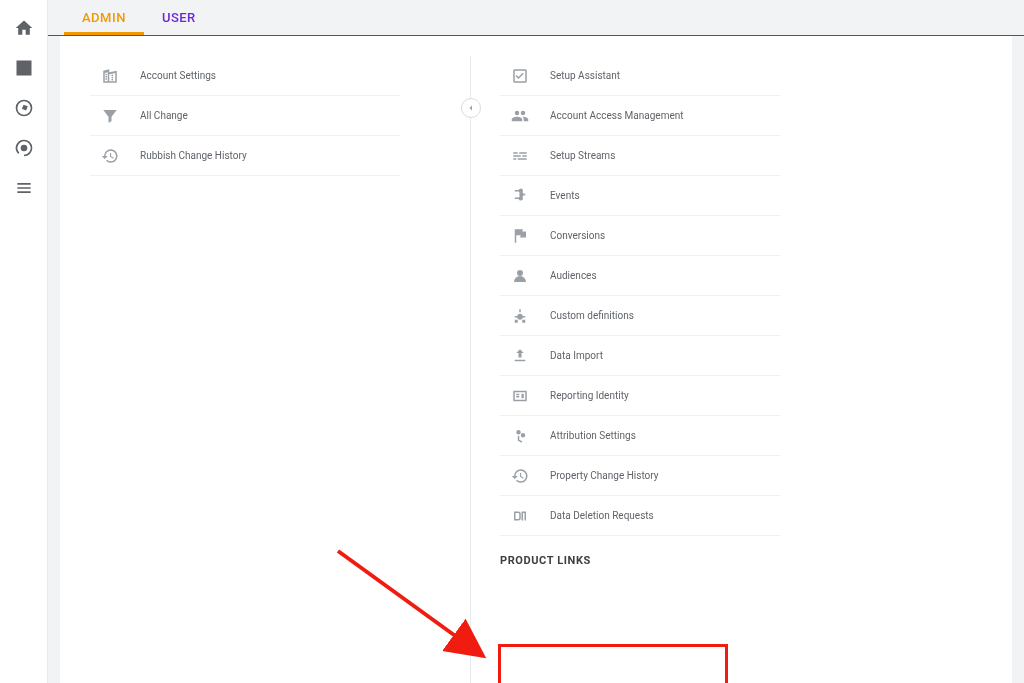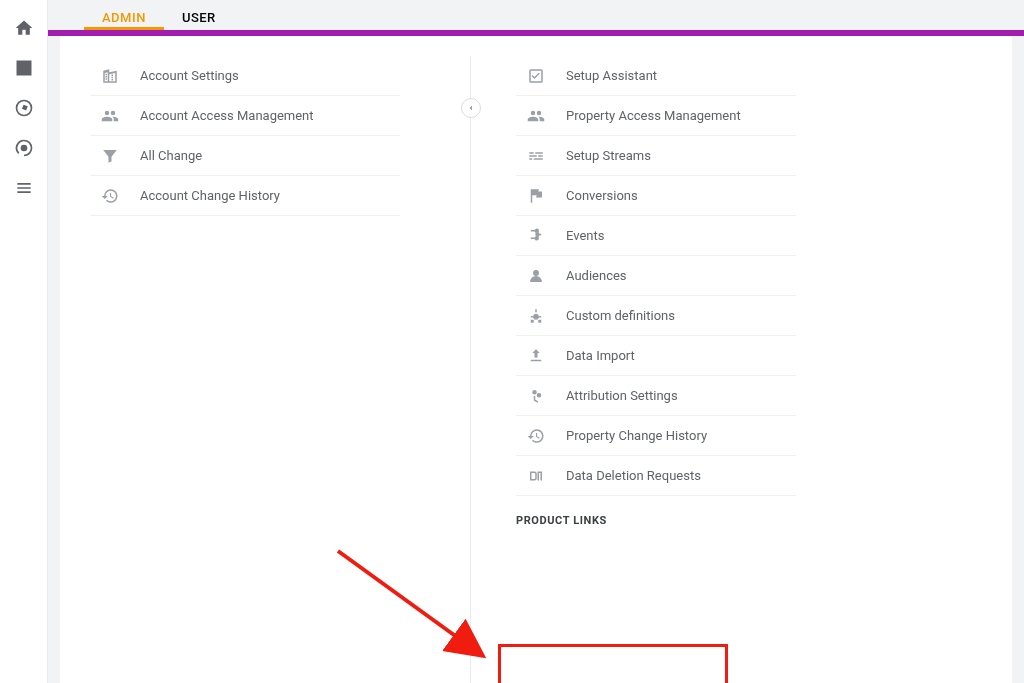--- a/index.html
+++ b/index.html
@@ -33,32 +33,32 @@
   }
   .left-rail .rail-icon svg { width: 20px; height: 20px; fill: #5f6368; }
   .main {
     position: absolute;
     left: 48px; top: 0; right: 0; bottom: 0;
     background: #f1f3f4;
   }
   .tabs {
     display: flex;
     height: 36px;
-    padding-left: 36px;
-    border-bottom: 6px solid #a21caf;
+    padding-left: 16px;
+    border-bottom: 1px solid #a21caf;
     background: #f1f3f4;
   }
   .tab {
     padding: 0 18px;
     line-height: 36px;
     font-size: 13px;
     font-weight: 500;
     letter-spacing: 0.5px;
     cursor: pointer;
-    color: #000000;
+    color: #6d28d9;
   }
   .tab.active {
     color: #f29900;
     border-bottom: 3px solid #f29900;
   }
   .content {
     position: absolute;
     left: 12px; right: 12px; top: 36px; bottom: 0;
     background: #fff;
     display: flex;
@@ -105,21 +105,21 @@
   }
   .item .icon svg { width: 18px; height: 18px; fill: #9aa0a6; }
   .item .iconside {
     position: absolute;
     left: 28px; top: 13px;
     display: flex; align-items: center; justify-content: center;
   }
   .item .iconside svg { width: 10px; height: 10px; fill: #9aa0a6; }
   .item .label {
     color: #5f6368;
-    font-size: 13px;
+    font-size: 10px;
   }
   .section-header {
     font-size: 11px;
     font-weight: 700;
     letter-spacing: 0.6px;
     color: #3c4043;
     margin-top: 18px;
     padding-left: 0;
   }
   .highlight-box {
@@ -190,109 +190,109 @@
           <span class="icon">
               <svg viewBox="0 0 24 24">
                 <path d="M3 21V5l8-2v4l10-2v16H3zm2-2h4V7l-4 1v11zm6 0h8V8l-8 1.6V19zM6 9h2v2H6V9zm0 3h2v2H6v-2zm0 3h2v2H6v-2zm8-5h2v2h-2v-2zm0 3h2v2h-2v-2zm0 3h2v2h-2v-2z"></path>
               </svg>
             </span>
           <span class="label">Account Settings</span>
         </div>
         <div class="item">
           <span class="icon">
               <svg viewBox="0 0 24 24">
+                <path d="M3 4h18l-7 9v6l-4 2v-8L3 4z"></path>
+              </svg>
+            </span>
+          <span class="label">All Change</span>
+        </div>
+        <div class="item">
+          <span class="icon">
+              <svg viewBox="0 0 24 24">
+                <path d="M13 3a9 9 0 00-9 9H1l3.89 3.89.07.14L9 12H6a7 7 0 117 7 7 7 0 01-4.9-2l-1.42 1.42A9 9 0 1013 3zm-1 5v5l4.25 2.52.75-1.23-3.5-2.08V8H12z"></path>
+              </svg>
+            </span>
+          <span class="label">Rubbish Change History</span>
+        </div>
+      </div>
+    </div>
+
+    <div class="col property" style="margin-left:40px;">
+      <div class="list">
+        <div class="item">
+          <span class="icon">
+              <svg viewBox="0 0 24 24">
+                <path d="M19 3H5a2 2 0 00-2 2v14a2 2 0 002 2h14a2 2 0 002-2V5a2 2 0 00-2-2zm0 16H5V5h14v14zm-9-3l-4-4 1.41-1.41L10 13.17l5.59-5.59L17 9l-7 7z"></path>
+              </svg>
+            </span>
+          <span class="label">Setup Assistant</span>
+        </div>
+        <div class="item">
+          <span class="icon">
+              <svg viewBox="0 0 24 24">
                 <path d="M16 11a3 3 0 100-6 3 3 0 000 6zm-8 0a3 3 0 100-6 3 3 0 000 6zm0 2c-2.33 0-7 1.17-7 3.5V19h14v-2.5c0-2.33-4.67-3.5-7-3.5zm8 0c-.29 0-.62.02-.97.05 1.16.84 1.97 1.97 1.97 3.45V19h6v-2.5c0-2.33-4.67-3.5-7-3.5z"></path>
               </svg>
             </span>
           <span class="label">Account Access Management</span>
         </div>
         <div class="item">
           <span class="icon">
               <svg viewBox="0 0 24 24">
-                <path d="M3 4h18l-7 9v6l-4 2v-8L3 4z"></path>
-              </svg>
-            </span>
-          <span class="label">All Change</span>
-        </div>
-        <div class="item">
-          <span class="icon">
-              <svg viewBox="0 0 24 24">
-                <path d="M13 3a9 9 0 00-9 9H1l3.89 3.89.07.14L9 12H6a7 7 0 117 7 7 7 0 01-4.9-2l-1.42 1.42A9 9 0 1013 3zm-1 5v5l4.25 2.52.75-1.23-3.5-2.08V8H12z"></path>
-              </svg>
-            </span>
-          <span class="label">Account Change History</span>
-        </div>
-      </div>
-    </div>
-
-    <div class="col property" style="margin-left:56px;">
-      <div class="list">
-        <div class="item">
-          <span class="icon">
-              <svg viewBox="0 0 24 24">
-                <path d="M19 3H5a2 2 0 00-2 2v14a2 2 0 002 2h14a2 2 0 002-2V5a2 2 0 00-2-2zm0 16H5V5h14v14zm-9-3l-4-4 1.41-1.41L10 13.17l5.59-5.59L17 9l-7 7z"></path>
-              </svg>
-            </span>
-          <span class="label">Setup Assistant</span>
-        </div>
-        <div class="item">
-          <span class="icon">
-              <svg viewBox="0 0 24 24">
-                <path d="M16 11a3 3 0 100-6 3 3 0 000 6zm-8 0a3 3 0 100-6 3 3 0 000 6zm0 2c-2.33 0-7 1.17-7 3.5V19h14v-2.5c0-2.33-4.67-3.5-7-3.5zm8 0c-.29 0-.62.02-.97.05 1.16.84 1.97 1.97 1.97 3.45V19h6v-2.5c0-2.33-4.67-3.5-7-3.5z"></path>
-              </svg>
-            </span>
-          <span class="label">Property Access Management</span>
-        </div>
-        <div class="item">
-          <span class="icon">
-              <svg viewBox="0 0 24 24">
                 <path d="M3 7h6v2H3V7zm8 0h10v2H11V7zM3 11h10v2H3v-2zm12 0h6v2h-6v-2zM3 15h4v2H3v-2zm6 0h12v2H9v-2z"></path>
               </svg>
             </span>
           <span class="label">Setup Streams</span>
         </div>
         <div class="item">
           <span class="icon">
               <svg viewBox="0 0 24 24">
+                <path d="M13 2a3 3 0 00-2.83 2H5v2h5.17A3 3 0 0013 8a3 3 0 000-6zm0 10a3 3 0 00-2.83 2H5v2h5.17A3 3 0 0013 18a3 3 0 000-6zm6-3h-2.17a3 3 0 100 2H19V9z"></path>
+              </svg>
+            </span>
+          <span class="label">Events</span>
+        </div>
+        <div class="item">
+          <span class="icon">
+              <svg viewBox="0 0 24 24">
                 <path d="M5 3h11l-1 3h5v8h-8l1-3H7v10H5V3z"></path>
               </svg>
             </span>
           <span class="label">Conversions</span>
         </div>
         <div class="item">
           <span class="icon">
               <svg viewBox="0 0 24 24">
-                <path d="M13 2a3 3 0 00-2.83 2H5v2h5.17A3 3 0 0013 8a3 3 0 000-6zm0 10a3 3 0 00-2.83 2H5v2h5.17A3 3 0 0013 18a3 3 0 000-6zm6-3h-2.17a3 3 0 100 2H19V9z"></path>
-              </svg>
-            </span>
-          <span class="label">Events</span>
-        </div>
-        <div class="item">
-          <span class="icon">
-              <svg viewBox="0 0 24 24">
                 <path d="M12 12a4 4 0 100-8 4 4 0 000 8zm-8 8a8 8 0 0116 0H4z"></path>
               </svg>
             </span>
           <span class="label">Audiences</span>
         </div>
         <div class="item">
           <span class="icon">
               <svg viewBox="0 0 24 24">
                 <path d="M11 3h2v4h-2V3zM5 17h4v4H5v-4zm10 0h4v4h-4v-4zm-3-8a4 4 0 013.87 3H19v2h-3.13A4 4 0 018.13 14H5v-2h3.13A4 4 0 0112 9z"></path>
               </svg>
             </span>
           <span class="label">Custom definitions</span>
         </div>
         <div class="item">
           <span class="icon">
               <svg viewBox="0 0 24 24">
                 <path d="M12 3l5 5h-3v6h-4V8H7l5-5zm-7 14h14v2H5v-2z"></path>
               </svg>
             </span>
           <span class="label">Data Import</span>
+        </div>
+        <div class="item">
+          <span class="icon">
+              <svg viewBox="0 0 24 24">
+                <path d="M3 5h18v14H3V5zm2 2v10h14V7H5zm2 2h4v2H7V9zm0 3h4v2H7v-2zm7-3h3v6h-3V9z"></path>
+              </svg>
+            </span>
+          <span class="label">Reporting Identity</span>
         </div>
         <div class="item">
           <span class="icon">
               <svg viewBox="0 0 24 24">
                 <path d="M7 7a3 3 0 116 0 3 3 0 01-6 0zm2 5h2v5l4 2-1 2-5-3v-6zm7-4a3 3 0 110 6 3 3 0 010-6z"></path>
               </svg>
             </span>
           <span class="label">Attribution Settings</span>
         </div>
         <div class="item">

